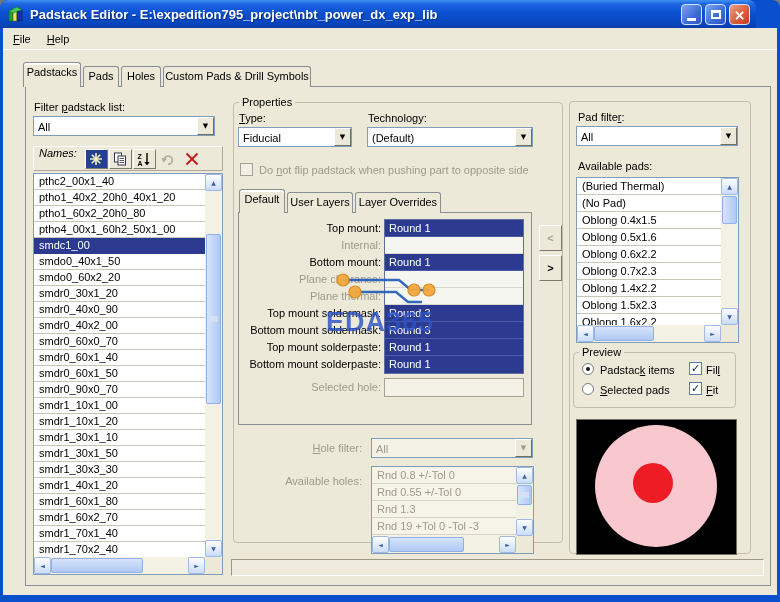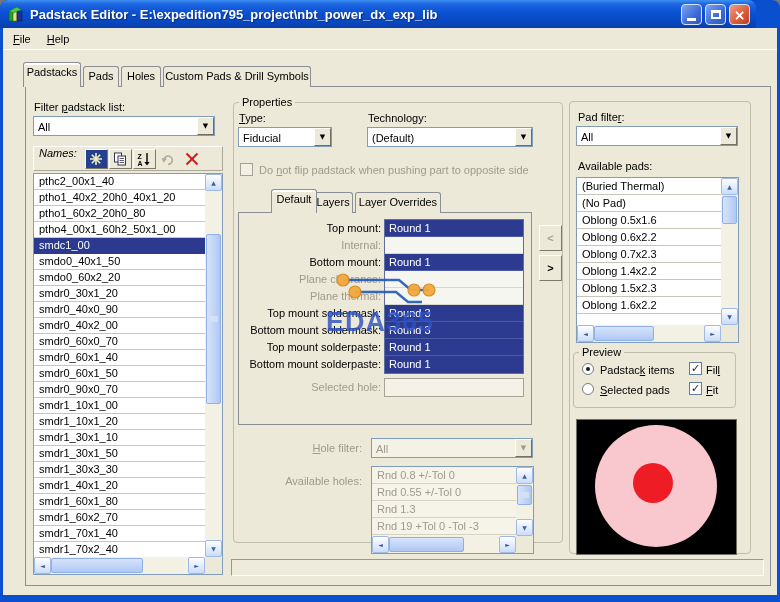--- a/index.html
+++ b/index.html
@@ -78,21 +78,21 @@
   .vscroll .sbtn { position:absolute; left:0; }
   .vthumb { position:absolute; left:1px; width:15px; background:linear-gradient(90deg,#D7E4FB,#AFC8F3);
     border:1px solid #8FB0E8; border-radius:2px; }
   .hthumb { height:15px; background:linear-gradient(180deg,#D7E4FB,#AFC8F3); border:1px solid #8FB0E8; border-radius:2px; }
   .grip { position:absolute; left:50%; top:50%; transform:translate(-50%,-50%); width:8px; }
   .grip i { display:block; height:1px; background:#8FABDC; margin:1px 0; border-bottom:1px solid #fff; }
 
   
   .itab { position:absolute; border:1px solid #898F94; border-bottom:none; border-radius:3px 3px 0 0;
     background:#ECE9D8; text-align:center; padding-top:3px; z-index:1; }
-  .itab.active { z-index:3; box-shadow:inset 0 2px 0 #fff;margin-left:32px; }
+  .itab.active { z-index:3; box-shadow:inset 0 2px 0 #fff; }
   .ipage { position:absolute; border:1px solid #898F94; background:#ECE9D8; }
 
   
   .fieldbox { position:absolute; border:1px solid #5F6E9E; background:#fef9c3; }
   .frow { height:17px; line-height:16px; padding-left:4px; color:#fff; background:#2C3B90; border-bottom:1px solid #4C5BA8; overflow:hidden; }
   .frow.empty { background:#F6F6F1; border-bottom:1px solid #D9D8CE; }
   .frow:last-child { border-bottom:none; }
 
   .inputbox { position:absolute; border:1px solid #A5A295; background:#F4F2E6; }
 
@@ -245,21 +245,21 @@
           <div class="sbtn" style="margin-left:auto;">►</div>
         </div>
         <div class="corner"></div>
       </div>
 
       <fieldset class="grp" style="left:207px;top:9px;width:330px;height:447px;">
         <legend>Properties</legend>
       </fieldset>
 
       <div class="lbl" style="left:213px;top:25px;"><u>T</u>ype:</div>
-      <div class="combo" style="left:212px;top:40px;width:94px;height:20px;">
+      <div class="combo" style="left:212px;top:40px;width:114px;height:20px;">
         <span class="cval">Fiducial</span>
         <span class="carw">▼</span>
       </div>
 
       <div class="lbl" style="left:342px;top:25px;">Technolo<u>g</u>y:</div>
       <div class="combo" style="left:341px;top:40px;width:166px;height:20px;">
         <span class="cval">(Default)</span>
         <span class="carw">▼</span>
       </div>
 
@@ -338,20 +338,21 @@
       <div class="combo" style="left:550px;top:39px;width:162px;height:20px;">
         <span class="cval">All</span>
         <span class="carw">▼</span>
       </div>
 
       <div class="lbl" style="left:552px;top:73px;">Available pads:</div>
       <div class="list pads" style="left:550px;top:90px;width:163px;height:166px;">
         <div class="rows">
             <div class="lrow">(Buried Thermal)</div>
             <div class="lrow">(No Pad)</div>
+            <div class="lrow">Oblong 0.4x1.5</div>
             <div class="lrow">Oblong 0.5x1.6</div>
             <div class="lrow">Oblong 0.6x2.2</div>
             <div class="lrow">Oblong 0.7x2.3</div>
             <div class="lrow">Oblong 1.4x2.2</div>
             <div class="lrow">Oblong 1.5x2.3</div>
             <div class="lrow">Oblong 1.6x2.2</div>
           </div>
         <div class="vscroll">
           <div class="sbtn" style="top:0;">▲</div>
           <div class="vthumb" style="top:18px;height:28px;"></div>

